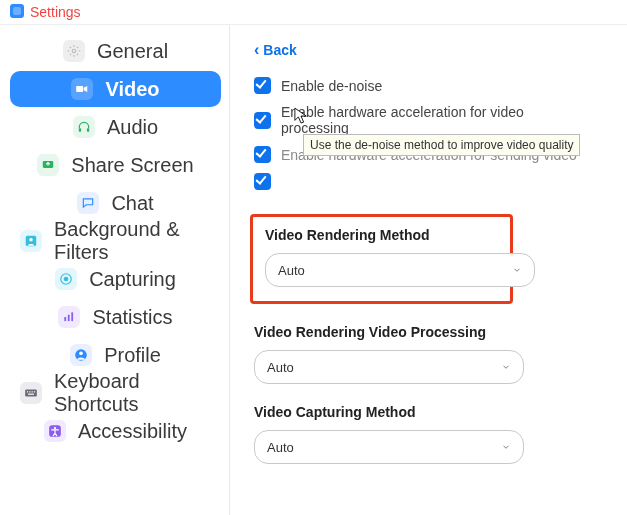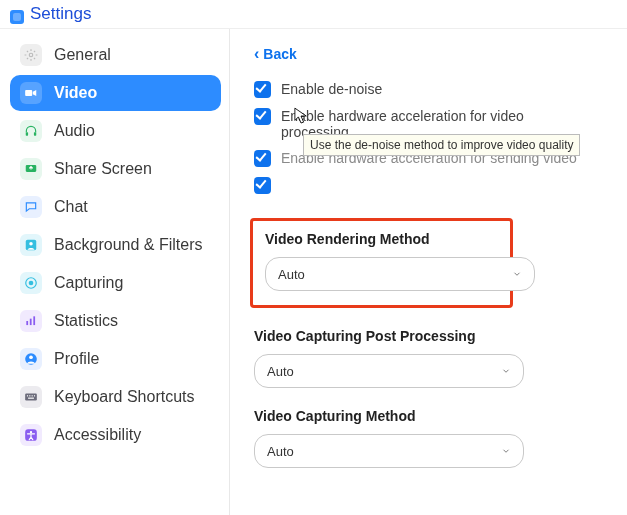--- a/index.html
+++ b/index.html
@@ -1,29 +1,29 @@
 <!DOCTYPE html>
 <html><head>
 <meta charset="utf-8">
 <style>
   * { box-sizing: border-box; margin: 0; padding: 0; font-family: -apple-system, BlinkMacSystemFont, "Segoe UI", Arial, sans-serif; }
   body { width: 627px; height: 515px; background: #fff; overflow: hidden; }
-  .titlebar { display: flex; align-items: flex-end; padding: 4px 10px; font-size: 17px; color: #1d4ed8; border-bottom: 1px solid #eee; }
+  .titlebar { display: flex; align-items: flex-start; padding: 4px 10px; font-size: 14px; color: #ef4444; border-bottom: 1px solid #eee; }
   .titlebar .app-icon { width: 14px; height: 14px; background: #2d8cff; border-radius: 3px; margin-right: 6px; position: relative; }
   .titlebar .app-icon::after { content:""; position:absolute; inset:3px; background:#fff; border-radius:2px; opacity:.3;}
   .container { display: flex; height: calc(100% - 24px); }
   .sidebar { width: 230px; padding: 8px 8px 8px 10px; border-right: 1px solid #e8e8e8; }
-  .side-item { display: flex; align-items: center; height: 36px; padding: 0 10px; border-radius: 10px; color: #3a3a3a; font-size: 16px; cursor: pointer; margin-bottom: 2px; }
+  .side-item { display: flex; align-items: center; height: 36px; padding: 0 10px; border-radius: 10px; color: #3a3a3a; font-size: 20px; cursor: pointer; margin-bottom: 2px; justify-content: center; }
   .side-item.active { background: #2d8cff; color: #fff; font-weight: 600; }
   .side-icon { width: 22px; height: 22px; border-radius: 6px; margin-right: 12px; display:flex; align-items:center; justify-content:center; flex-shrink:0; }
   .side-item .glyph { width:14px; height:14px; display:block; }
   .main { flex:1; padding: 16px 24px 28px 24px; position: relative; overflow: hidden; }
   .back { color: #0e72ed; font-size: 14px; font-weight: 600; cursor: pointer; margin-bottom: 18px; display:inline-block;}
   .back::before { content:"‹"; font-weight:700; margin-right:4px; font-size:16px; }
-  .check-row { display:flex; margin: 0 10px 10px 0; font-size:14px; color:#444; position: relative; }
+  .check-row { display:flex; align-items:center; margin: 0 10px 10px 0; font-size:14px; color:#444; position: relative; }
   .chk { width:17px; height:17px; border-radius:4px; background:#0e72ed; margin-right:10px; position:relative; flex-shrink:0; cursor:pointer; }
   .chk::after { content:""; position:absolute; left:4px; top:1px; width:4px; height:8px; border:solid #fff; border-width:0 2px 2px 0; transform:rotate(40deg); }
   .cursor { position:absolute; left:294px; top:107px; width:14px; height:18px; pointer-events:none; z-index:5; }
   .tooltip { position:absolute; left:303px; top:134px; background:#fdfdf0; border:1px solid #bbb; padding:3px 6px; font-size:12px; color:#333; white-space:nowrap; z-index:4; }
   .section-label { font-weight:700; font-size:14px; color:#222; margin: 20px 0 10px 0; }
   .dropdown { width: 270px; height:34px; border:1px solid #c9c9c9; border-radius:14px; display:flex; align-items:center; justify-content:space-between; padding:0 12px; font-size:13px; color:#333; cursor:pointer; background:#fff; }
   .dropdown .chev { width:10px; height:10px; }
   .highlight-box { border: 3px solid #e83b1a; border-radius:4px; padding: 10px 12px 14px 12px; margin: 24px 0 6px -4px; width: 263px; }
   .highlight-box .section-label { margin-top: 0; }
 </style>
@@ -180,21 +180,21 @@
     <div class="highlight-box">
       <div class="section-label">Video Rendering Method</div>
       <div class="dropdown">
         <span>Auto</span>
         <svg class="chev" viewBox="0 0 24 24">
             <path d="M6 9l6 6 6-6" fill="none" stroke="#666" stroke-width="2"></path>
           </svg>
       </div>
     </div>
 
-    <div class="section-label">Video Capturing Post Processing</div>
+    <div class="section-label">Video Rendering Video Processing</div>
     <div class="dropdown">
       <span>Auto</span>
       <svg class="chev" viewBox="0 0 24 24">
           <path d="M6 9l6 6 6-6" fill="none" stroke="#666" stroke-width="2"></path>
         </svg>
     </div>
 
     <div class="section-label">Video Capturing Method</div>
     <div class="dropdown">
       <span>Auto</span>

